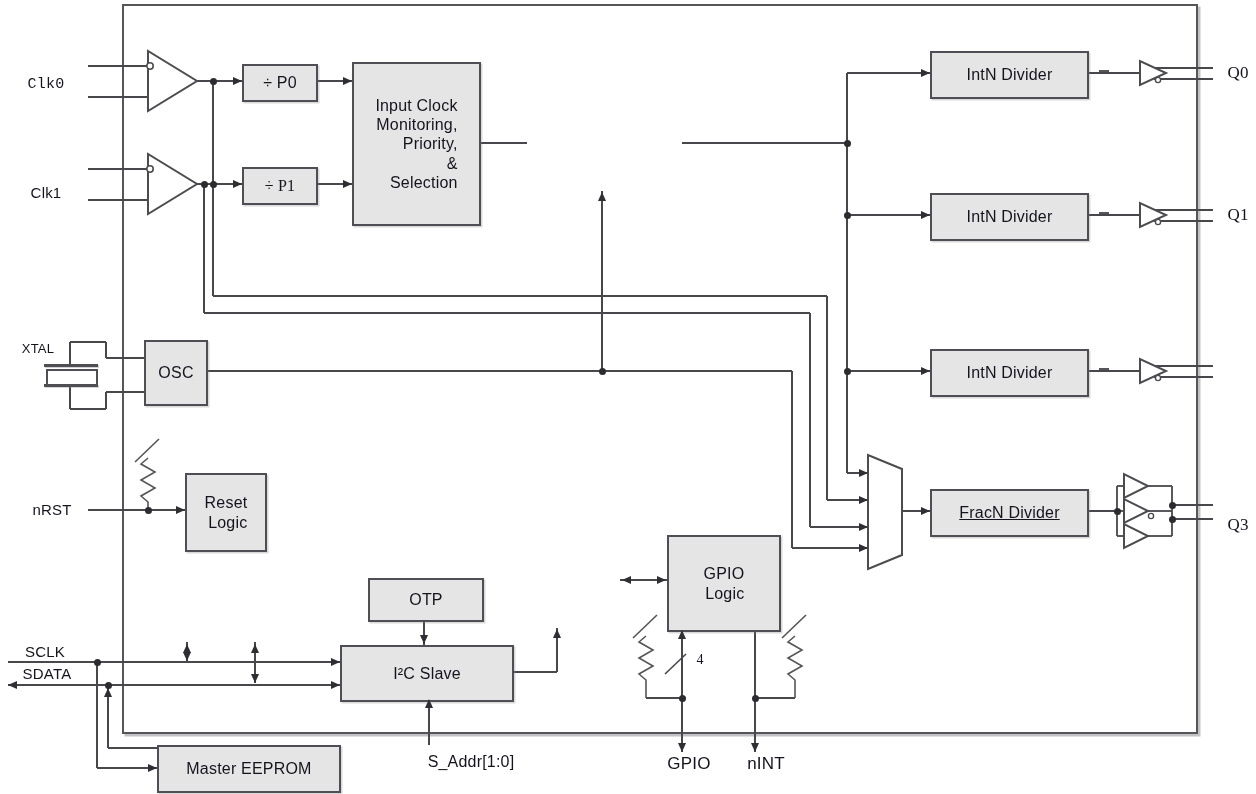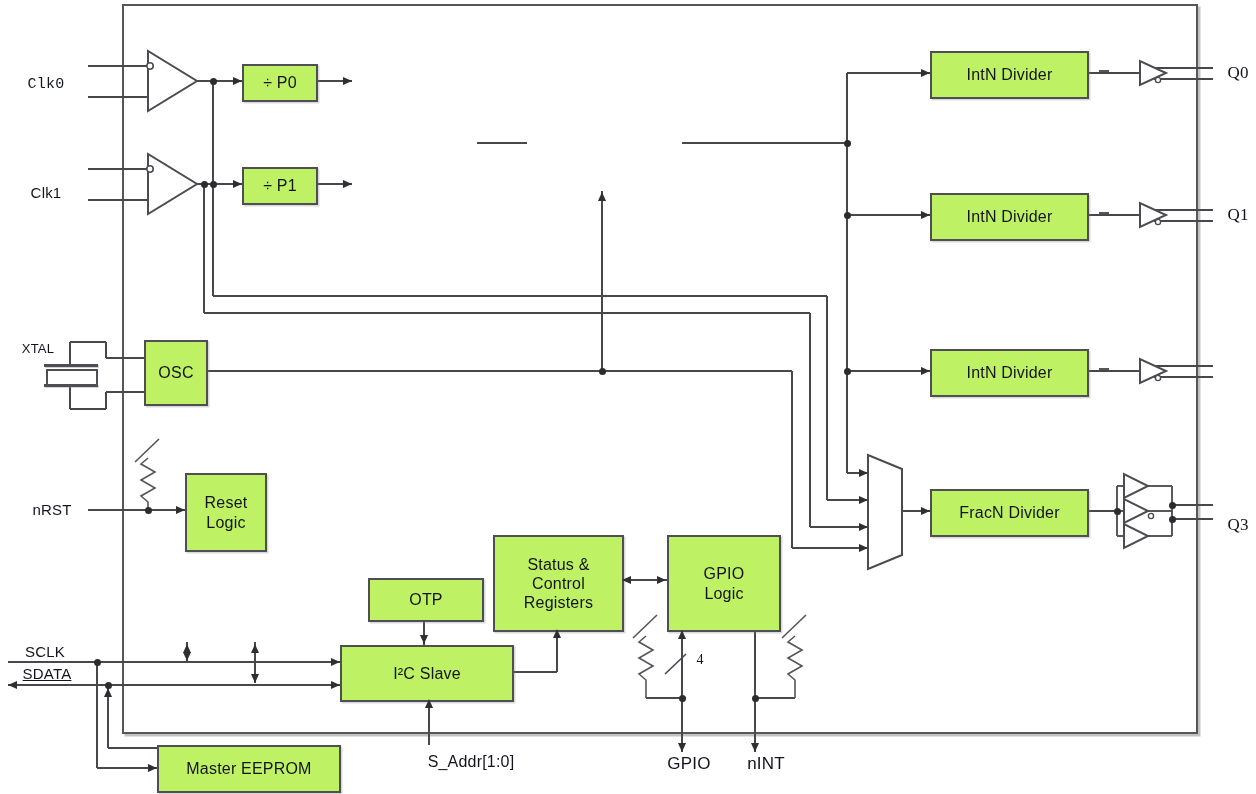--- a/index.html
+++ b/index.html
@@ -1,21 +1,21 @@
 <!DOCTYPE html>
 <html><head>
 <meta charset="utf-8">
 <style>
   html,body{margin:0;padding:0;background:#fff;}
   #stage{position:relative;width:1256px;height:794px;background:#fff;
          font-family:"Liberation Sans","DejaVu Sans",sans-serif;color:#16161e;overflow:hidden;}
   .chip{position:absolute;border:2px solid #55555a;background:transparent;
         box-shadow:2.5px 2.5px 0 rgba(120,120,120,.45);}
-  .b{position:absolute;border:2px solid #4e4e54;background:#bef264;display:flex;align-items:center;
-     justify-content:center;text-align:center;font-size:16px;line-height:1.2;white-space:pre-line;
+  .b{position:absolute;border:2px solid #4e4e54;background:#e5e5e5;display:flex;align-items:center;
+     justify-content:center;text-align:right;font-size:16px;line-height:1.2;white-space:pre-line;
      box-shadow:1.5px 1.5px 0 rgba(130,130,130,.3);letter-spacing:.2px;color:#14141e;z-index:3;}
   .rounded{border-radius:15px;}
   .lbl{position:absolute;font-size:15px;text-align:center;line-height:1.1;letter-spacing:.2px;
        color:#14141e;z-index:4;}
   .serif{font-family:"Liberation Serif","DejaVu Serif",serif;font-size:17px;}
   .wire{position:absolute;background:#47474c;z-index:1;}
   .dot{position:absolute;width:7px;height:7px;border-radius:50%;background:#2c2c30;z-index:4;}
   .ar{position:absolute;width:0;height:0;border:solid transparent;z-index:4;}
   .tick{position:absolute;width:10px;height:2px;background:#55555a;z-index:2;}
   svg.icon{position:absolute;overflow:visible;z-index:3;}
@@ -24,43 +24,45 @@
   .xbody{position:absolute;border:2px solid #4e4e54;background:#fff;z-index:3;}
 </style>
 </head>
 <body>
 
 <div id="stage">
 
   <div class="chip" style="left:122px;top:4px;width:1072px;height:726px;"></div>
 
   <div class="b" style="left:242px;top:64px;width:72px;height:34px;">÷ P0</div>
-  <div class="b" style="left:242px;top:167px;width:72px;height:34px;">÷ P1</div>
+  <div class="b" style="left:242px;top:167px;width:72px;height:34px;font-family:Liberation Serif, serif;">÷ P1</div>
+  <div class="b" style="left:352px;top:62px;width:125px;height:160px;">Input Clock
+Monitoring,
+Priority,
+&amp;
+Selection</div>
   <div class="b" style="left:930px;top:51px;width:155px;height:44px;">IntN Divider</div>
   <div class="b" style="left:930px;top:193px;width:155px;height:44px;">IntN Divider</div>
   <div class="b" style="left:930px;top:349px;width:155px;height:44px;">IntN Divider</div>
-  <div class="b" style="left:930px;top:489px;width:155px;height:44px;">FracN Divider</div>
+  <div class="b" style="left:930px;top:489px;width:155px;height:44px;text-decoration:underline;">FracN Divider</div>
   <div class="b" style="left:144px;top:340px;width:60px;height:62px;">OSC</div>
   <div class="b" style="left:185px;top:473px;width:78px;height:75px;">Reset
 Logic</div>
   <div class="b" style="left:368px;top:578px;width:112px;height:40px;">OTP</div>
   <div class="b" style="left:340px;top:645px;width:170px;height:53px;">I²C Slave</div>
-  <div class="b" style="left:493px;top:535px;width:127px;height:93px;">Status &amp;
-Control
-Registers</div>
   <div class="b" style="left:667px;top:535px;width:110px;height:93px;">GPIO
 Logic</div>
   <div class="b" style="left:157px;top:745px;width:180px;height:44px;">Master EEPROM</div>
 
   <div class="lbl" style="left:24px;top:77px;width:44px;font-family:Liberation Mono, monospace;">Clk0</div>
   <div class="lbl" style="left:24px;top:185px;width:44px;">Clk1</div>
   <div class="lbl" style="left:14px;top:342px;width:48px;font-size:13px;">XTAL</div>
   <div class="lbl" style="left:28px;top:502px;width:48px;">nRST</div>
   <div class="lbl" style="left:18px;top:644px;width:54px;">SCLK</div>
-  <div class="lbl" style="left:14px;top:666px;width:66px;text-decoration:underline;">SDATA</div>
+  <div class="lbl" style="left:14px;top:666px;width:66px;">SDATA</div>
   <div class="lbl" style="left:412px;top:753px;width:118px;font-size:16px;">S_Addr[1:0]</div>
   <div class="lbl" style="left:661px;top:755px;width:56px;font-size:17px;">GPIO</div>
   <div class="lbl" style="left:742px;top:755px;width:48px;font-size:17px;">nINT</div>
   <div class="lbl serif" style="left:1220px;top:64px;width:36px;">Q0</div>
   <div class="lbl serif" style="left:1220px;top:206px;width:36px;">Q1</div>
   <div class="lbl serif" style="left:1252px;top:362px;width:36px;">Q2</div>
   <div class="lbl serif" style="left:1220px;top:516px;width:36px;">Q3</div>
   <div class="lbl serif" style="left:692px;top:652px;width:16px;font-size:14px;">4</div>
 
   <svg class="icon" style="left:146px;top:48px;" width="54" height="66">

